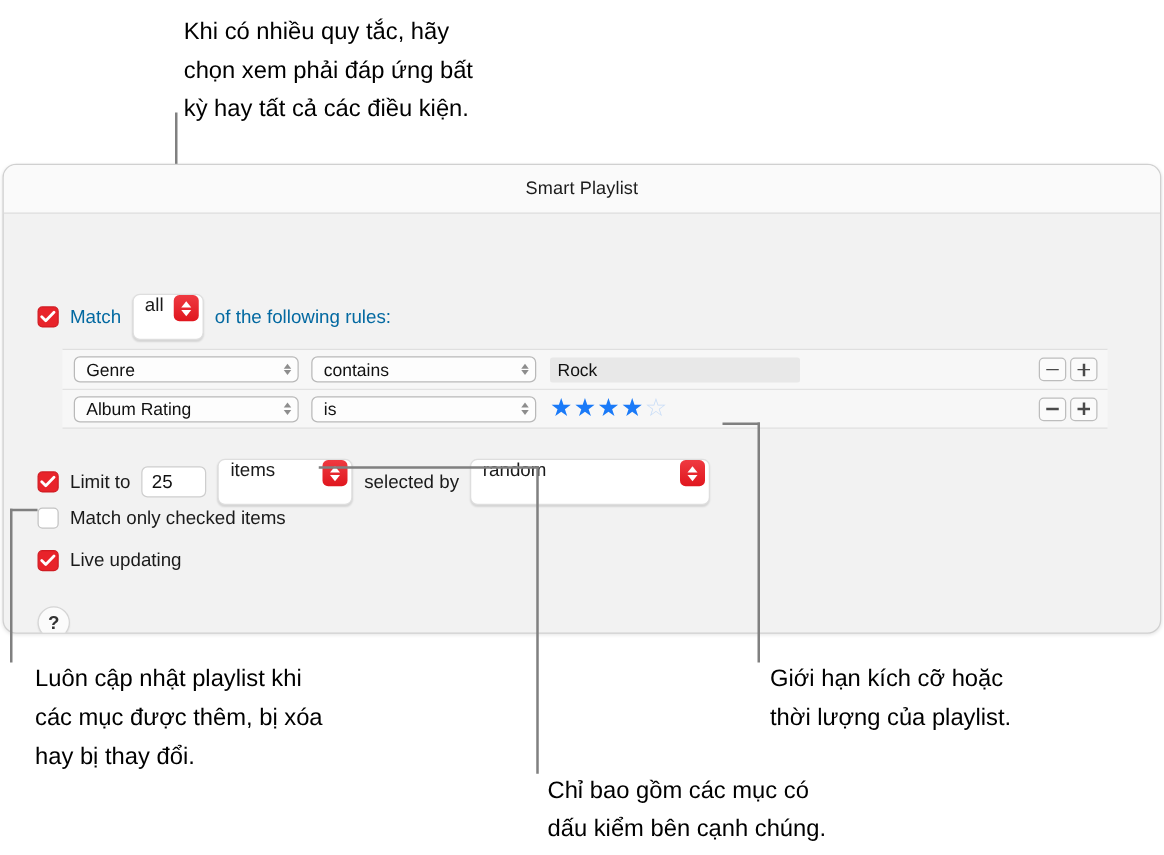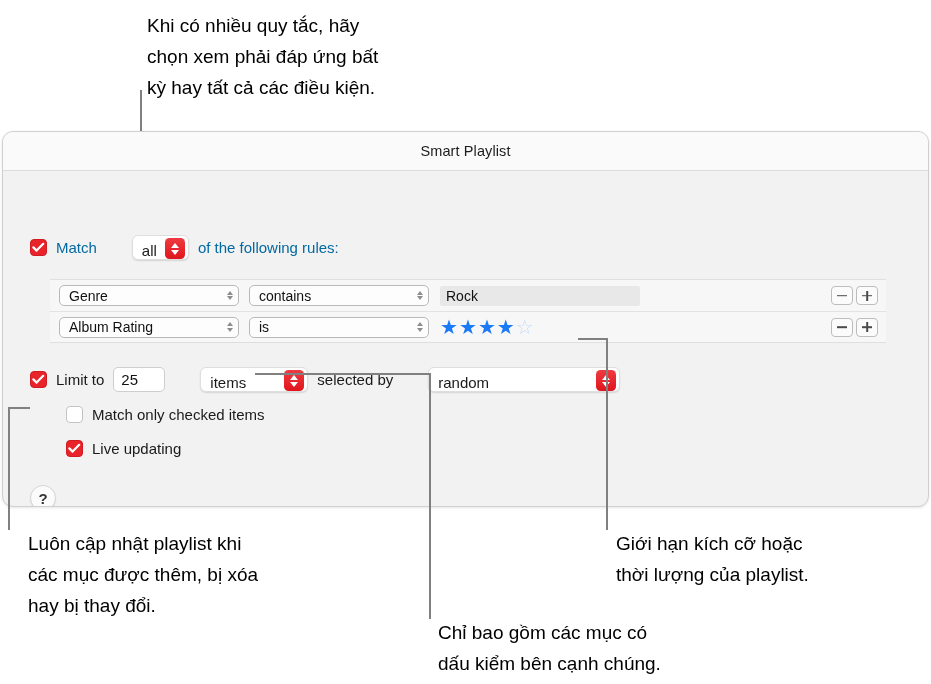--- a/index.html
+++ b/index.html
@@ -60,28 +60,27 @@
 
   
   .match-row {
     position: absolute; left: 27px; top: 64px;
     display: flex; align-items: center; gap: 9px;
   }
   .match-row .lbl { font-size: 15px; color: #0369a1; }
 
   
   .popup-red {
-    display: inline-flex; align-items: flex-end;
+    display: inline-flex; align-items: flex-start;
     background: #ffffff;
     border: 1px solid #dedede;
     border-radius: 6px;
     box-shadow: 0 1px 1.5px rgba(0,0,0,0.12);
-    height: 25px;
+    height: 37px;
     padding: 0 3px 0 9px;
-    margin-left: 26px;
   }
   .popup-red .val { font-size: 15px; color: #1a1a1a; white-space: nowrap; }
   .stepper {
     width: 20px; height: 21px; border-radius: 4.5px;
     background: linear-gradient(#ef3a41, #e0161e);
     margin-left: 8px;
     display: flex; flex-direction: column;
     align-items: center; justify-content: center; gap: 2px;
     flex: 0 0 auto;
   }
@@ -150,21 +149,21 @@
   .num-field {
     width: 52px; height: 25px; background: #ffffff;
     border: 1px solid #cecece; border-radius: 5px;
     font-size: 15px; color: #111;
     display: flex; align-items: center; padding: 0 7px;
   }
   .popup-red.w-items { width: 108px; justify-content: space-between; }
   .popup-red.w-sel { width: 192px; justify-content: space-between; }
 
   
-  .opt-row { position: absolute; left: 27px; display: flex; align-items: center; gap: 9px; margin-left: 36px; }
+  .opt-row { position: absolute; left: 27px; display: flex; align-items: center; gap: 9px; }
   .opt-row .lbl { font-size: 15px; color: #1a1a1a; }
   #opt-checked { top: 235px; }
   #opt-live { top: 269px; }
 
   
   .helpbtn {
     position: absolute; left: 27px; top: 314px;
     width: 26px; height: 26px; border-radius: 50%;
     background: #fbfbfb; border: 1px solid #d5d5d5;
     display: flex; align-items: center; justify-content: center;

